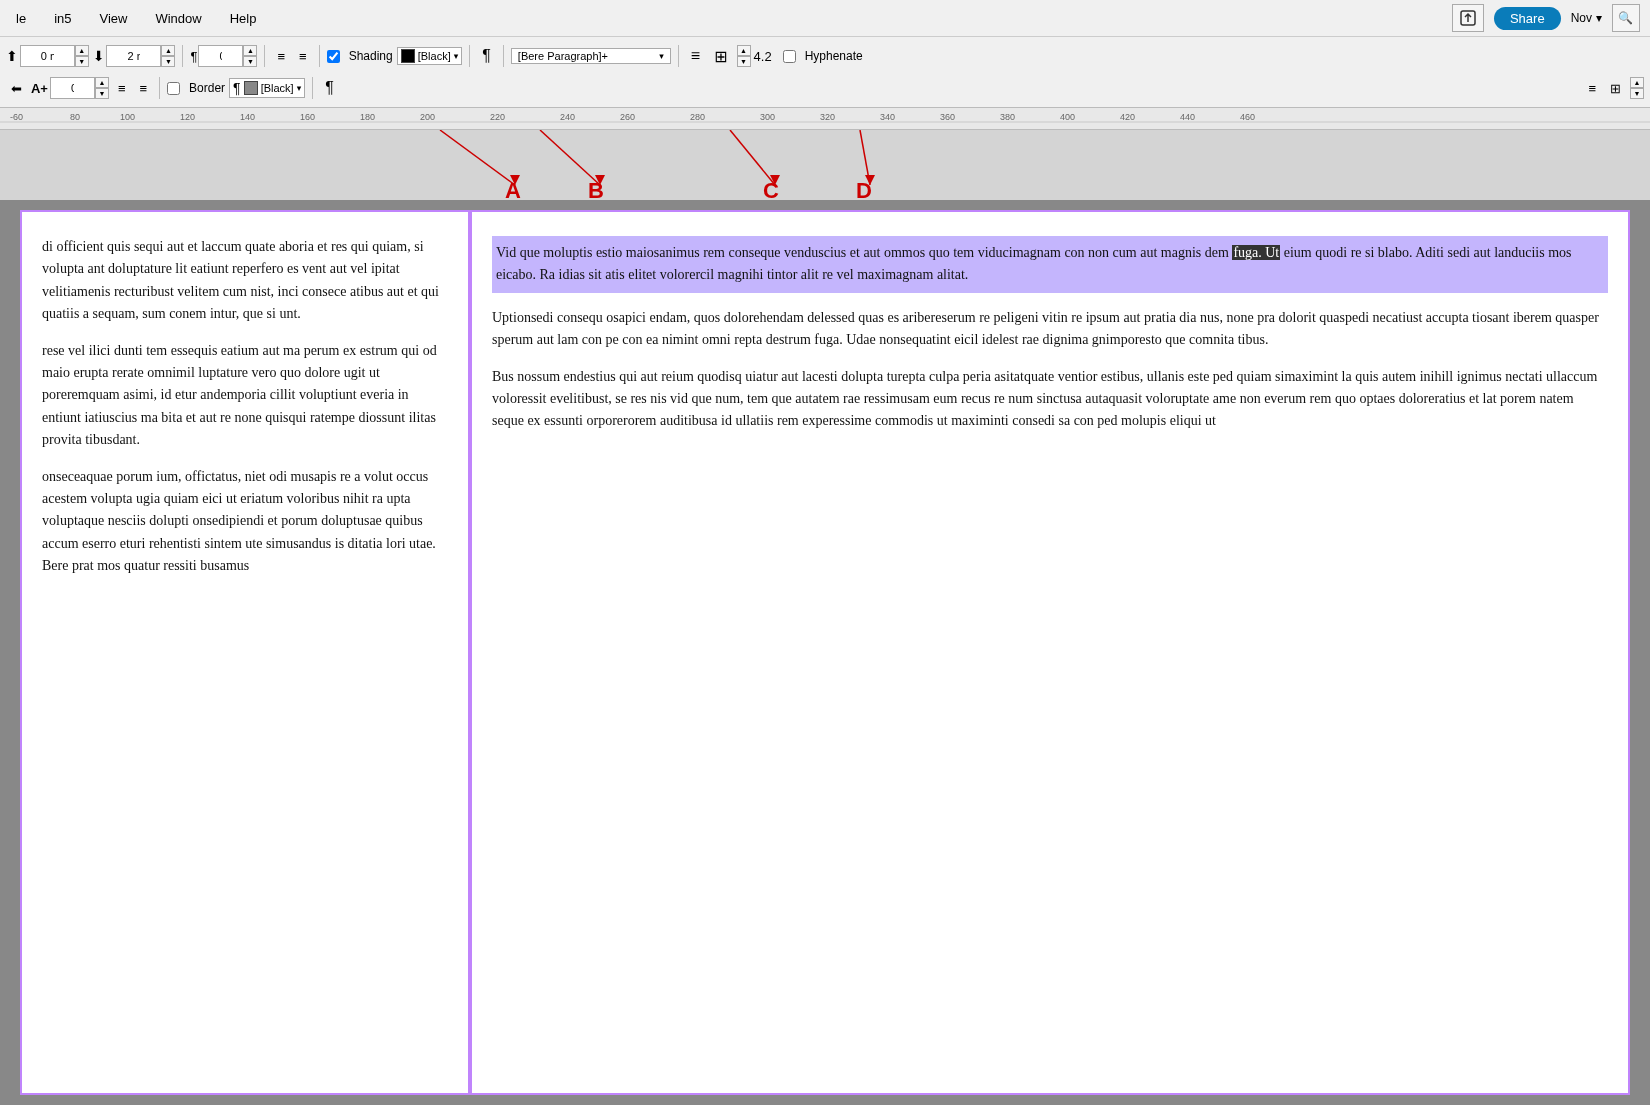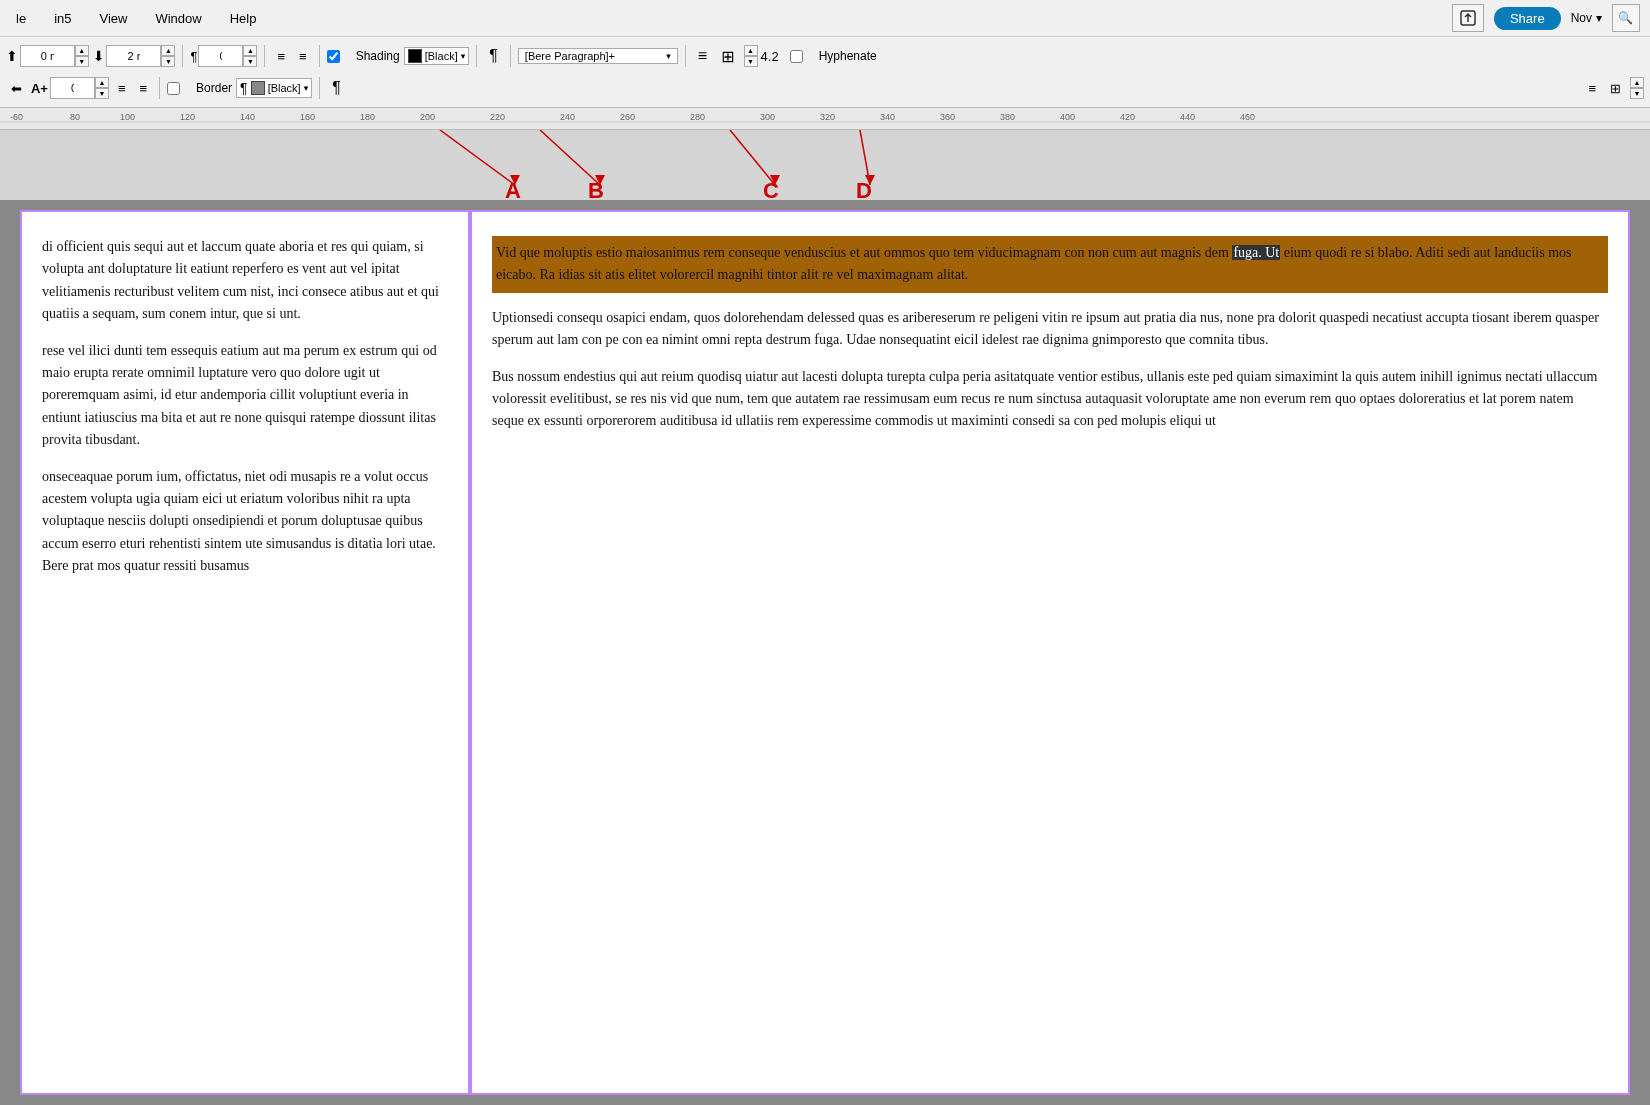--- a/index.html
+++ b/index.html
@@ -65,21 +65,21 @@
       font-size: 13px;
       height: 24px;
       display: flex;
       align-items: center;
       justify-content: center;
     }
 
     .checkbox-label {
       display: flex;
       align-items: center;
-      gap: 16px;
+      gap: 9px;
       font-size: 12px;
       cursor: pointer;
     }
 
     .share-btn {
       background: #0a7cba;
       color: white;
       border: none;
       border-radius: 12px;
       padding: 4px 16px;
@@ -407,20 +407,20 @@
       <div class="page-text">
         <p>di officient quis sequi aut et laccum quate aboria et res qui quiam, si volupta ant doluptature lit eatiunt reperfero es vent aut vel ipitat velitiamenis recturibust velitem cum nist, inci consece atibus aut et qui quatiis a sequam, sum conem intur, que si unt.</p>
         <p>rese vel ilici dunti tem essequis eatium aut ma perum ex estrum qui od maio erupta rerate omnimil luptature vero quo dolore ugit ut poreremquam asimi, id etur andemporia cillit voluptiunt everia in entiunt iatiuscius ma bita et aut re none quisqui ratempe diossunt ilitas provita tibusdant.</p>
         <p>onseceaquae porum ium, offictatus, niet odi musapis re a volut occus acestem volupta ugia quiam eici ut eriatum voloribus nihit ra upta voluptaque nesciis dolupti onsedipiendi et porum doluptusae quibus accum eserro eturi rehentisti sintem ute simusandus is ditatia lori utae. Bere prat mos quatur ressiti busamus</p>
       </div>
     </div>
 
     <div style="background:white;flex:1;padding:24px 20px;border:2px solid #c084fc;overflow:hidden;">
       <div class="page-text">
 
-        <p style="background:#a16207;padding:6px 4px;margin-bottom:14px;">Vid que moluptis estio maiosanimus rem conseque venduscius et aut ommos quo tem viducimagnam con non cum aut magnis dem <span class="text-selection">fuga. Ut</span> eium quodi re si blabo. Aditi sedi aut landuciis mos eicabo. Ra idias sit atis elitet volorercil magnihi tintor alit re vel maximagnam alitat.</p>
+        <p style="background:#c4b5fd;padding:6px 4px;margin-bottom:14px;">Vid que moluptis estio maiosanimus rem conseque venduscius et aut ommos quo tem viducimagnam con non cum aut magnis dem <span class="text-selection">fuga. Ut</span> eium quodi re si blabo. Aditi sedi aut landuciis mos eicabo. Ra idias sit atis elitet volorercil magnihi tintor alit re vel maximagnam alitat.</p>
         <p>Uptionsedi consequ osapici endam, quos dolorehendam delessed quas es aribereserum re peligeni vitin re ipsum aut pratia dia nus, none pra dolorit quaspedi necatiust accupta tiosant iberem quasper sperum aut lam con pe con ea nimint omni repta destrum fuga. Udae nonsequatint eicil idelest rae dignima gnimporesto que comnita tibus.</p>
         <p>Bus nossum endestius qui aut reium quodisq uiatur aut lacesti dolupta turepta culpa peria asitatquate ventior estibus, ullanis este ped quiam simaximint la quis autem inihill ignimus nectati ullaccum voloressit evelitibust, se res nis vid que num, tem que autatem rae ressimusam eum recus re num sinctusa autaquasit voloruptate ame non everum rem quo optaes doloreratius et lat porem natem seque ex essunti orporerorem auditibusa id ullatiis rem experessime commodis ut maximinti consedi sa con ped molupis eliqui ut</p>
       </div>
     </div>
 
   </div>
 </div>
 
 </body></html>

